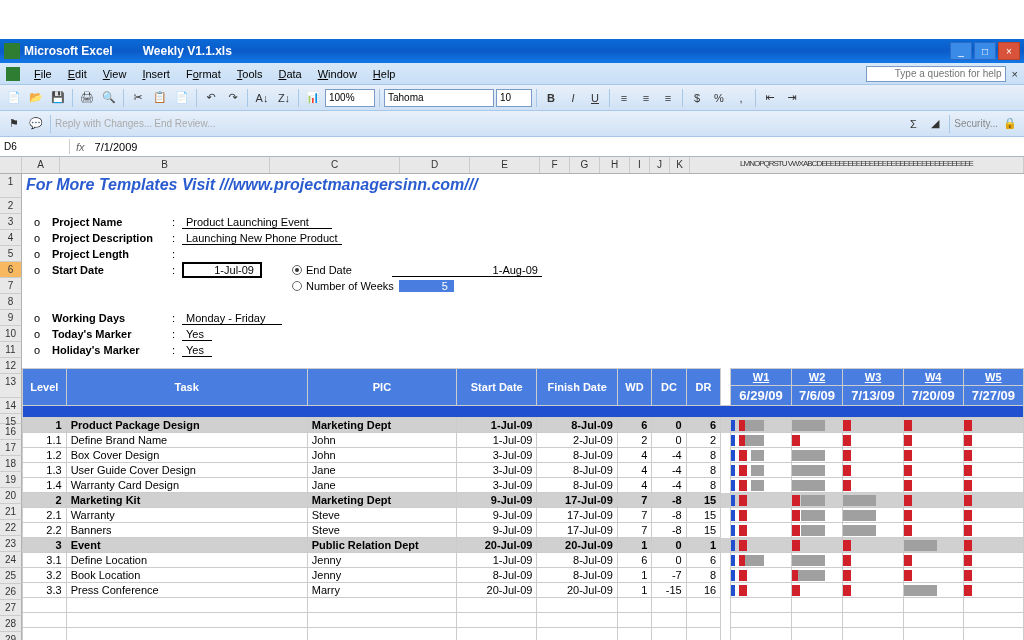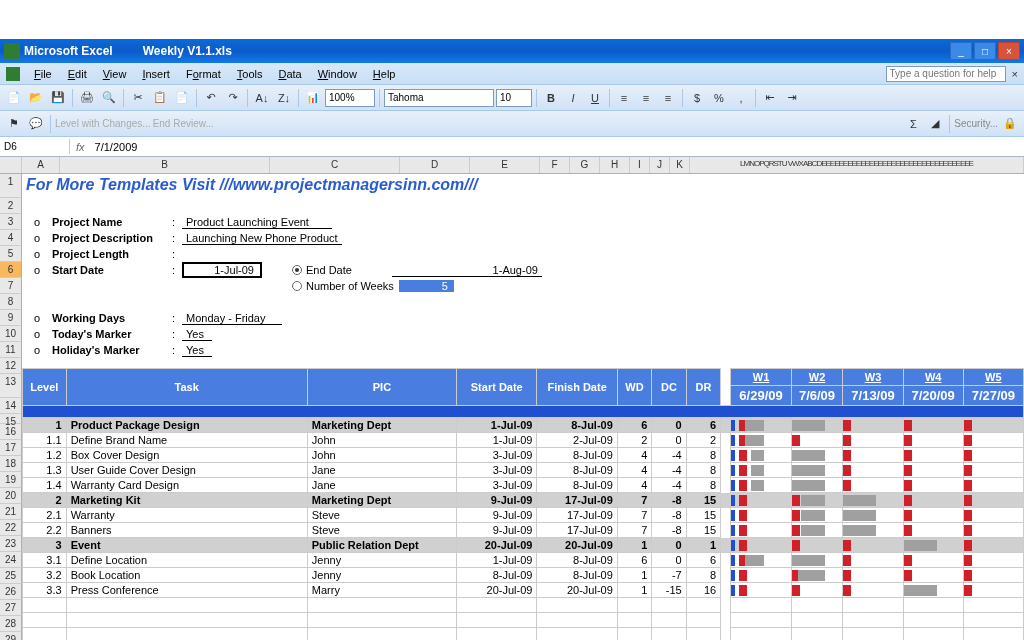--- a/index.html
+++ b/index.html
@@ -7,21 +7,21 @@
 .titlebar { background: linear-gradient(#0a6bd8, #0a5bc8, #1478e8); height: 24px; display: flex; align-items: center; color: #fff; padding: 0 4px; margin-top: 39px; }
 .titlebar .app-icon { width: 16px; height: 16px; background: #2e7d32; margin-right: 4px; display: inline-block; }
 .titlebar .app { font-weight: bold; font-size: 12px; }
 .titlebar .file { margin-left: 30px; font-weight: bold; font-size: 12px; }
 .winbtns { margin-left: auto; display: flex; gap: 2px; }
 .winbtn { width: 22px; height: 18px; background: #3a8be8; border: 1px solid #2a6bc8; color: #fff; display: flex; align-items: center; justify-content: center; font-size: 10px; }
 .winbtn.close { background: #d8533a; border-color: #b8432a; }
 .menubar { background: linear-gradient(#d8e8f8, #c8dff6); height: 22px; display: flex; align-items: center; padding: 0 6px; border-bottom: 1px solid #a8c8e8; }
 .menubar .mitem { padding: 2px 8px; cursor: default; }
 .menubar .mitem u { text-decoration: underline; }
-.menubar .helpbox { margin-left: auto; width: 120px; height: 16px; background: #fff; border: 1px solid #7a9ac8; font-size: 10px; color: #888; padding: 1px 3px; }
+.menubar .helpbox { margin-left: auto; width: 140px; height: 16px; background: #fff; border: 1px solid #7a9ac8; font-size: 10px; color: #888; padding: 1px 3px; text-align: right; }
 .toolbar { background: linear-gradient(#e8f0fa, #d0e2f6); height: 26px; border-bottom: 1px solid #a8c8e8; display: flex; align-items: center; padding: 0 4px; gap: 2px; }
 .tbtn { width: 20px; height: 20px; border: 1px solid transparent; display: flex; align-items: center; justify-content: center; font-size: 11px; color: #333; }
 .tsep { width: 1px; height: 18px; background: #a8c8e8; margin: 0 2px; }
 .zoom { width: 50px; height: 18px; background: #fff; border: 1px solid #7a9ac8; font-size: 10px; padding: 1px 3px; }
 .font-sel { width: 110px; height: 18px; background: #fff; border: 1px solid #7a9ac8; font-size: 10px; padding: 1px 3px; }
 .size-sel { width: 36px; height: 18px; background: #fff; border: 1px solid #7a9ac8; font-size: 10px; padding: 1px 3px; }
 .toolbar2 { background: linear-gradient(#e8f0fa, #d0e2f6); height: 26px; border-bottom: 1px solid #a8c8e8; display: flex; align-items: center; padding: 0 4px; gap: 2px; font-size: 10px; color: #888; }
 .grayed { color: #aaa; }
 .formulabar { background: #fff; border-bottom: 1px solid #a8b8c8; height: 20px; display: flex; align-items: center; }
 .namebox { width: 70px; border-right: 1px solid #ccc; padding: 2px 4px; font-size: 10px; }
@@ -137,21 +137,21 @@
   <div class="tbtn">,</div>
   <div class="tsep"></div>
   <div class="tbtn">⇤</div>
   <div class="tbtn">⇥</div>
 </div>
 
 <div class="toolbar2">
   <div class="tbtn">⚑</div>
   <div class="tbtn">💬</div>
   <div class="tsep"></div>
-  <span class="grayed">Level with Changes...</span>
+  <span class="grayed">Reply with Changes...</span>
   <span class="grayed">End Review...</span>
   <div style="flex:1"></div>
   <div class="tbtn">Σ</div>
   <div class="tbtn">◢</div>
   <div class="tsep"></div>
   <span>Security...</span>
   <div class="tbtn">🔒</div>
 </div>
 
 <div class="formulabar">

